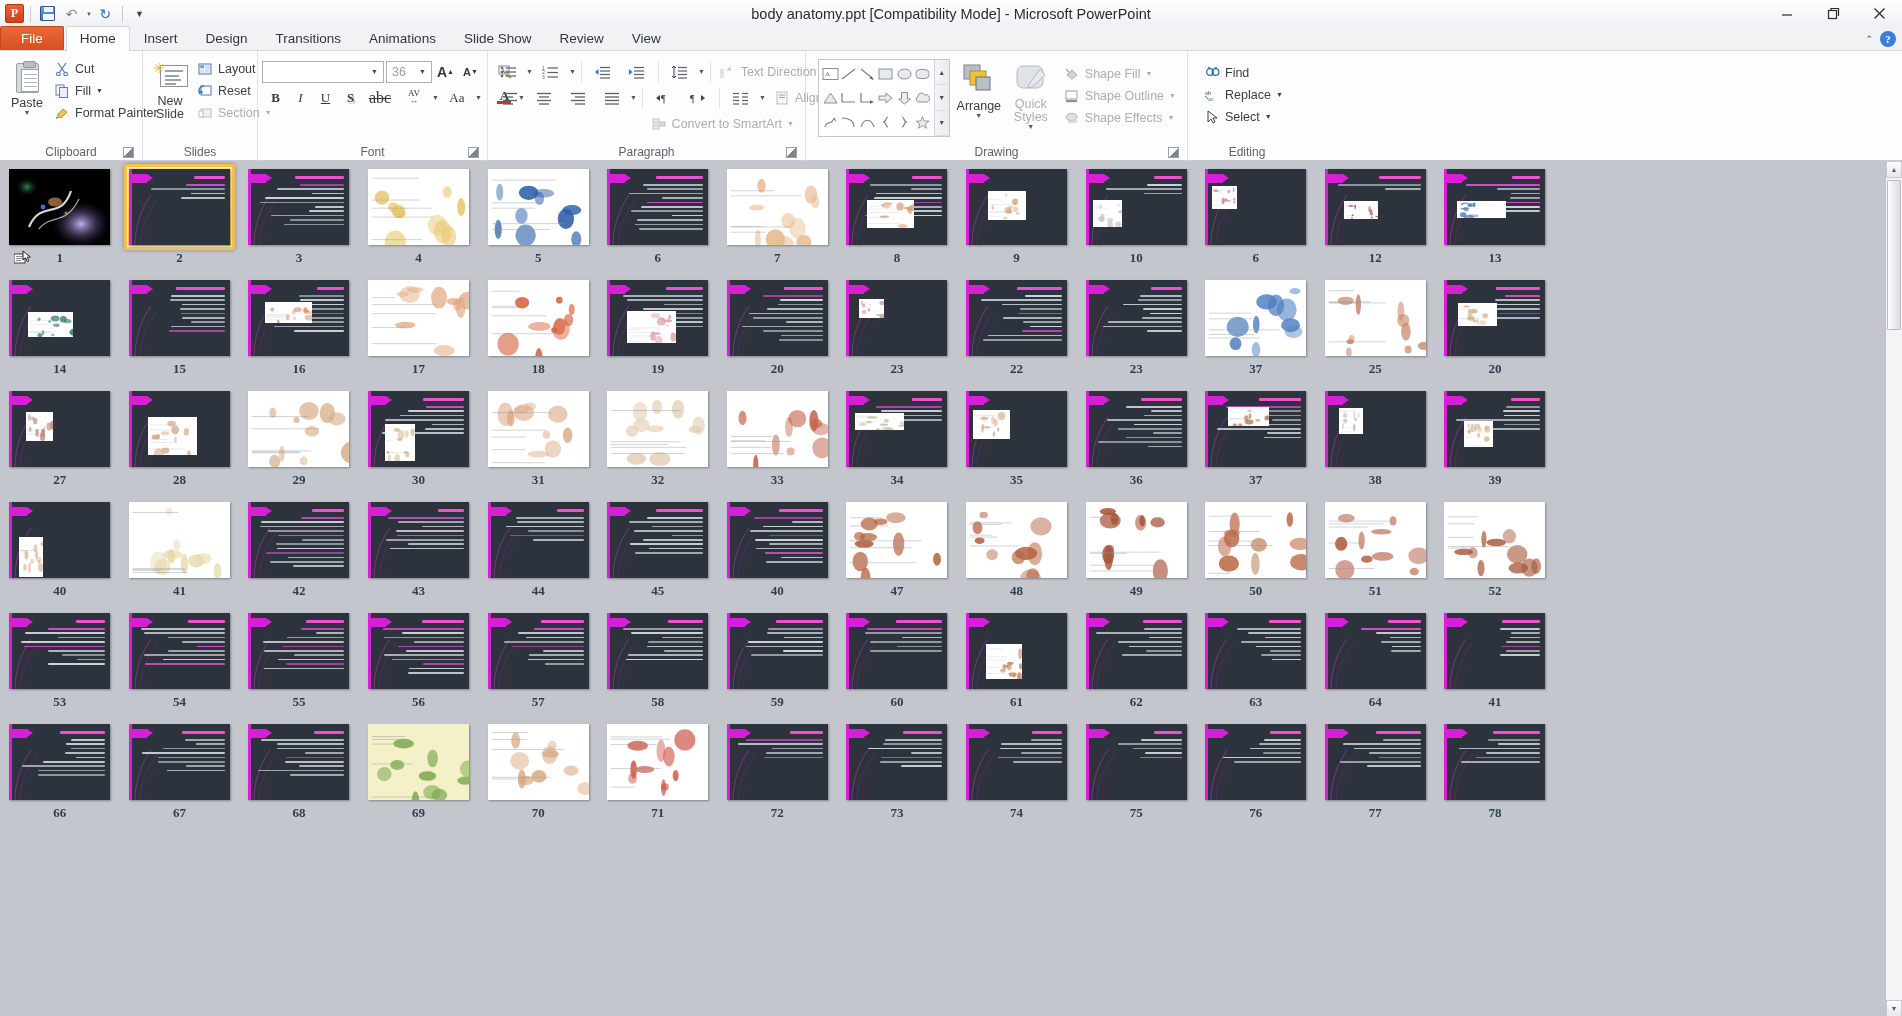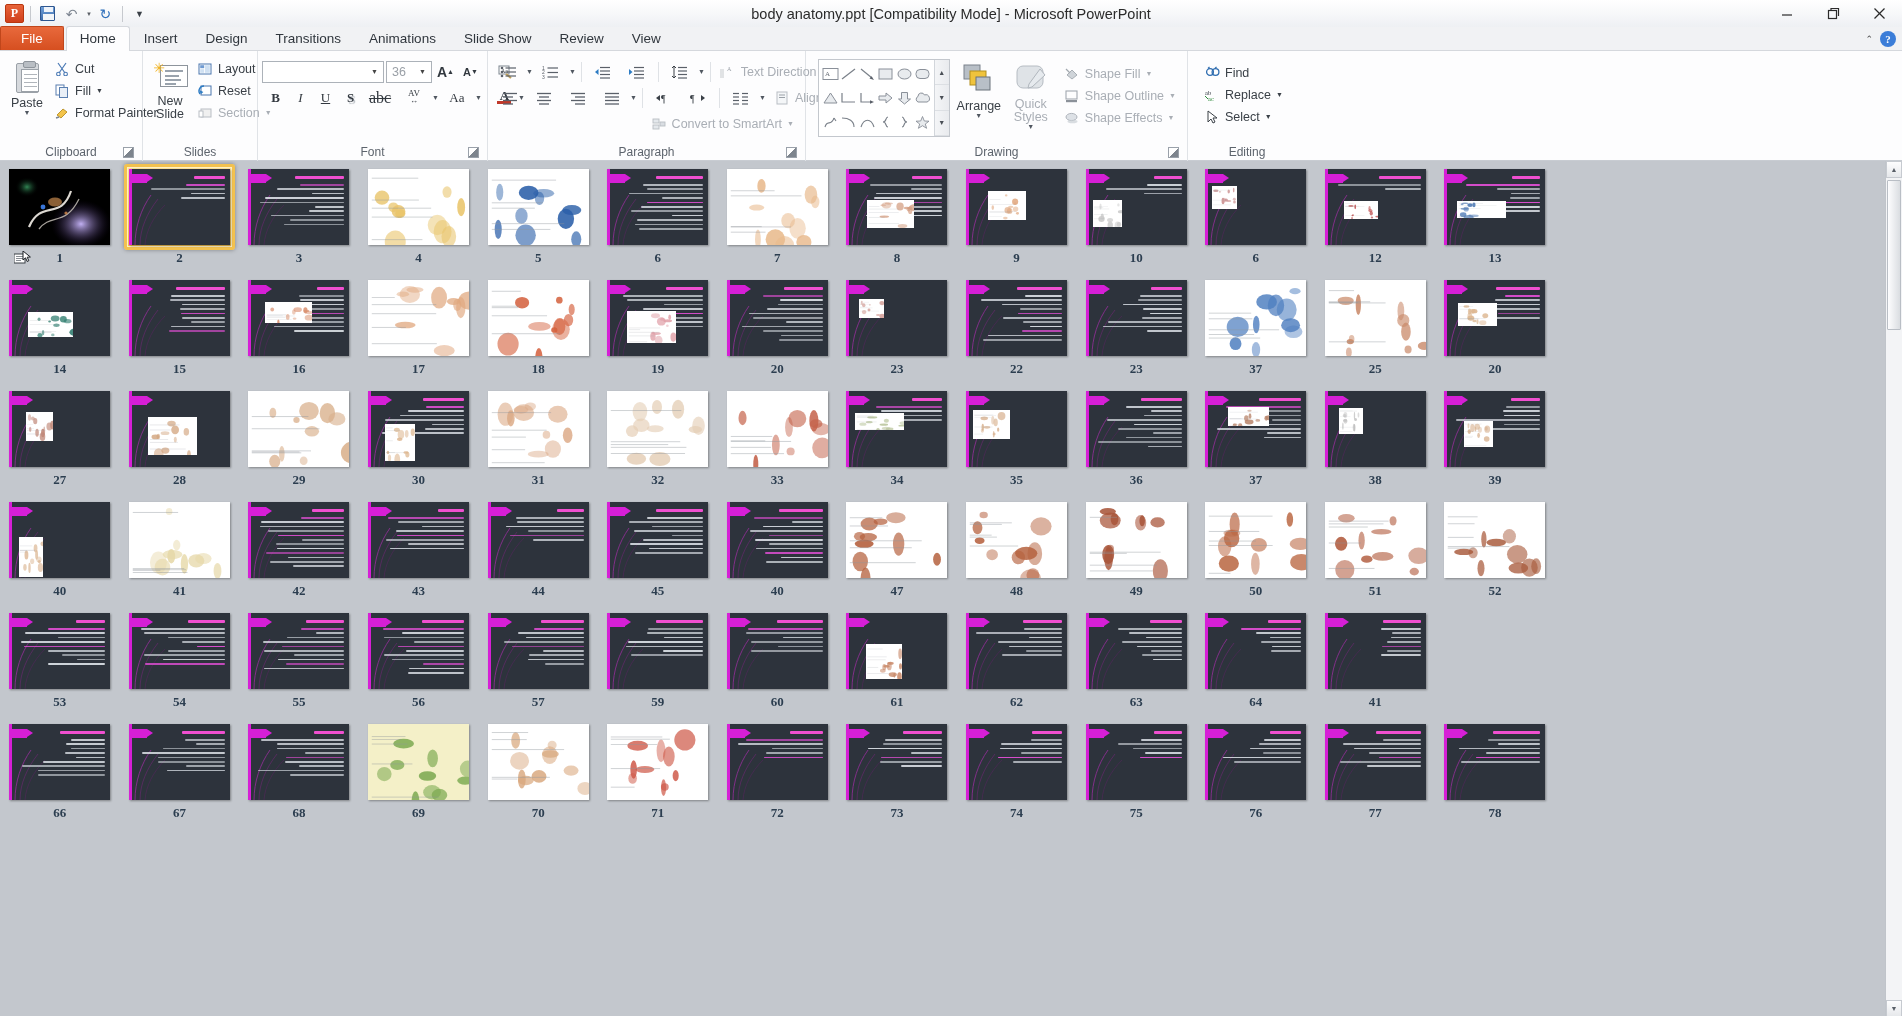--- a/index.html
+++ b/index.html
@@ -2587,20 +2587,43 @@
         <div class="scell">
           <div class="thumbwrap">
             <div class="thumb ">
               <div class="sbar"></div>
               <div class="sarrow"></div>
               <svg class="swirl" viewBox="0 0 42 52" preserveAspectRatio="none">
                 <path d="M4 52 C4 34 10 16 20 2" stroke="#9b2fa0" stroke-width="1" fill="none" opacity=".85"></path>
                 <path d="M9 52 C9 36 16 20 27 6" stroke="#7c2580" stroke-width=".8" fill="none" opacity=".7"></path>
                 <path d="M14 52 C15 38 22 24 34 12" stroke="#6b1f6e" stroke-width=".7" fill="none" opacity=".6"></path>
               </svg>
+              <div class="ttl" style="right:5px;top:7px;width:35px;"></div>
+              <div class="tl w" style="right:5px;top:15.0px;width:80px;opacity:0.62;"></div>
+              <div class="tl w" style="right:5px;top:19.4px;width:72px;opacity:0.93;"></div>
+              <div class="tl w" style="right:5px;top:23.8px;width:41px;opacity:0.71;"></div>
+              <div class="tl w" style="right:5px;top:28.2px;width:55px;opacity:0.58;"></div>
+              <div class="tl w" style="right:5px;top:32.6px;width:56px;opacity:0.83;"></div>
+              <div class="tl w" style="right:5px;top:37.0px;width:39px;opacity:0.71;"></div>
+              <div class="tl w" style="right:5px;top:41.4px;width:75px;opacity:0.76;"></div>
+              <div class="tl w" style="right:5px;top:45.8px;width:77px;opacity:0.94;"></div>
+            </div>
+          </div>
+          <div class="slabel">58</div>
+        </div>
+        <div class="scell">
+          <div class="thumbwrap">
+            <div class="thumb ">
+              <div class="sbar"></div>
+              <div class="sarrow"></div>
+              <svg class="swirl" viewBox="0 0 42 52" preserveAspectRatio="none">
+                <path d="M4 52 C4 34 10 16 20 2" stroke="#9b2fa0" stroke-width="1" fill="none" opacity=".85"></path>
+                <path d="M9 52 C9 36 16 20 27 6" stroke="#7c2580" stroke-width=".8" fill="none" opacity=".7"></path>
+                <path d="M14 52 C15 38 22 24 34 12" stroke="#6b1f6e" stroke-width=".7" fill="none" opacity=".6"></path>
+              </svg>
               <div class="ttl" style="right:5px;top:7px;width:47px;"></div>
               <div class="tl w" style="right:5px;top:15.0px;width:55px;opacity:0.58;"></div>
               <div class="tl w" style="right:5px;top:19.4px;width:56px;opacity:0.74;"></div>
               <div class="tl w" style="right:5px;top:23.8px;width:39px;opacity:0.83;"></div>
               <div class="tl w" style="right:5px;top:28.2px;width:75px;opacity:0.94;"></div>
               <div class="tl w" style="right:5px;top:32.6px;width:77px;opacity:0.77;"></div>
               <div class="tl w" style="right:5px;top:37.0px;width:40px;opacity:0.94;"></div>
               <div class="tl w" style="right:5px;top:41.4px;width:72px;opacity:0.61;"></div>
             </div>
           </div>

